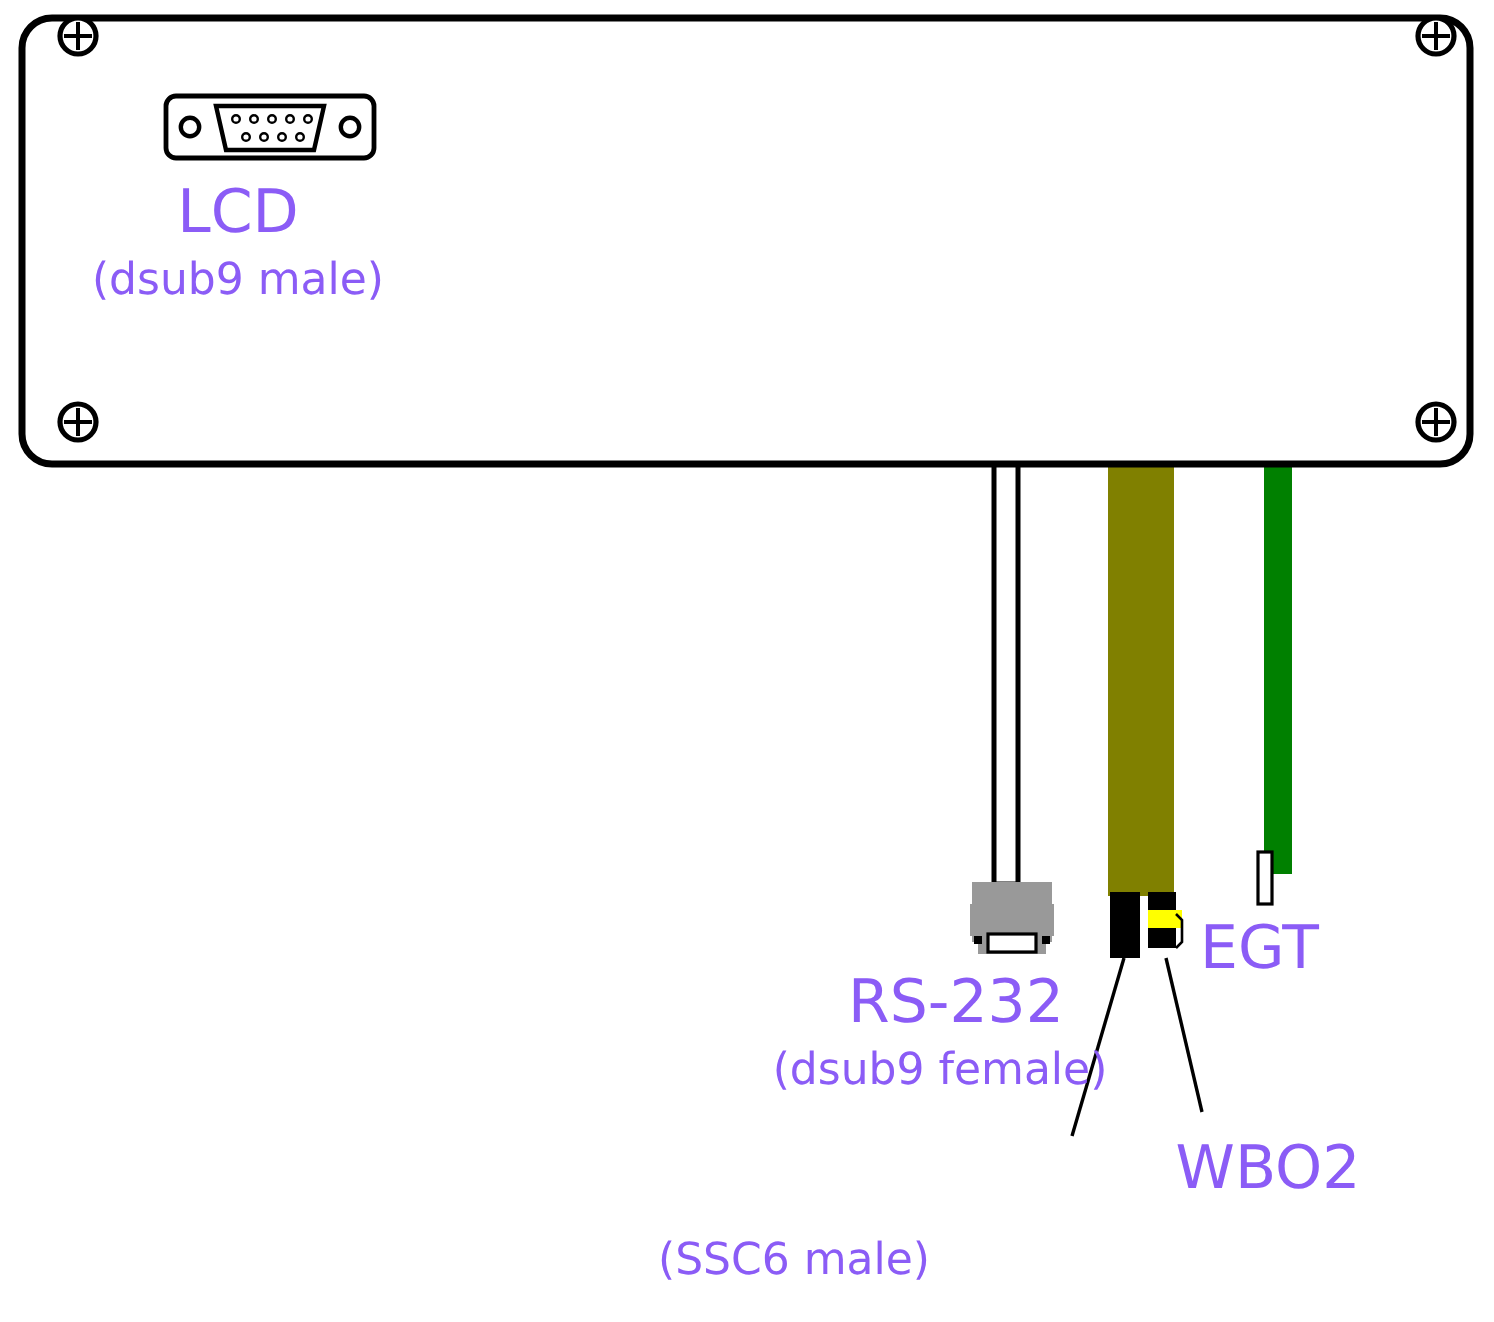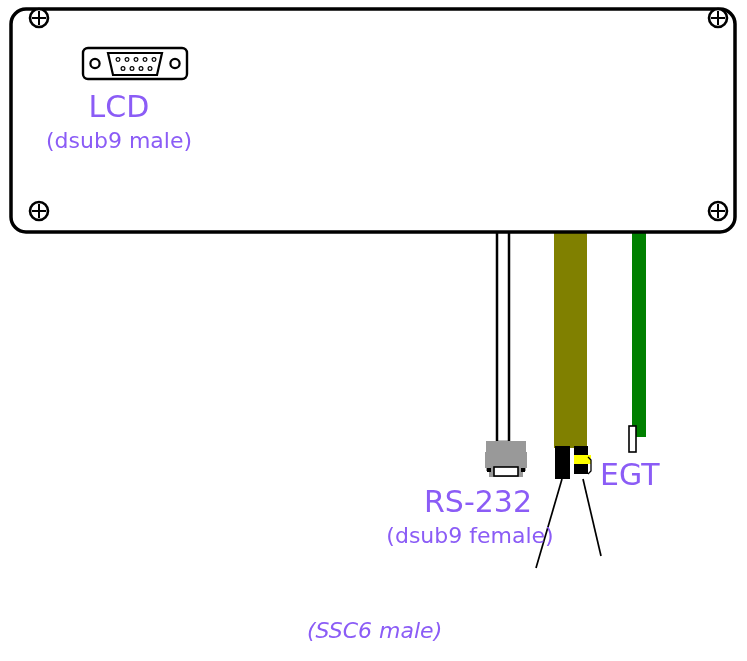--- a/index.html
+++ b/index.html
@@ -144,18 +144,19 @@
     </g>
 
   </svg>
 
   <div class="lbl lbl-main center" style="left:119px; top:92px;">LCD</div>
   <div class="lbl lbl-sub center" style="left:119px; top:130px;">(dsub9 male)</div>
 
   <div class="lbl lbl-main center" style="left:478px; top:487px;">RS-232</div>
   <div class="lbl lbl-sub center" style="left:446px; top:525px;margin-left:24px;">(dsub9 female)</div>
 
-  <div class="lbl lbl-sub" style="left:307px; top:620px;font-style:italic;">(SSC6 male)</div>
+  <div class="lbl lbl-sub" style="left:329px; top:620px;">(SSC6 male)</div>
 
+  <div class="lbl lbl-main center" style="left:634px; top:570px;">WBO2</div>
 
   <div class="lbl lbl-main" style="left:600px; top:460px;">EGT</div>
 
 </div>
 
 </body></html>

